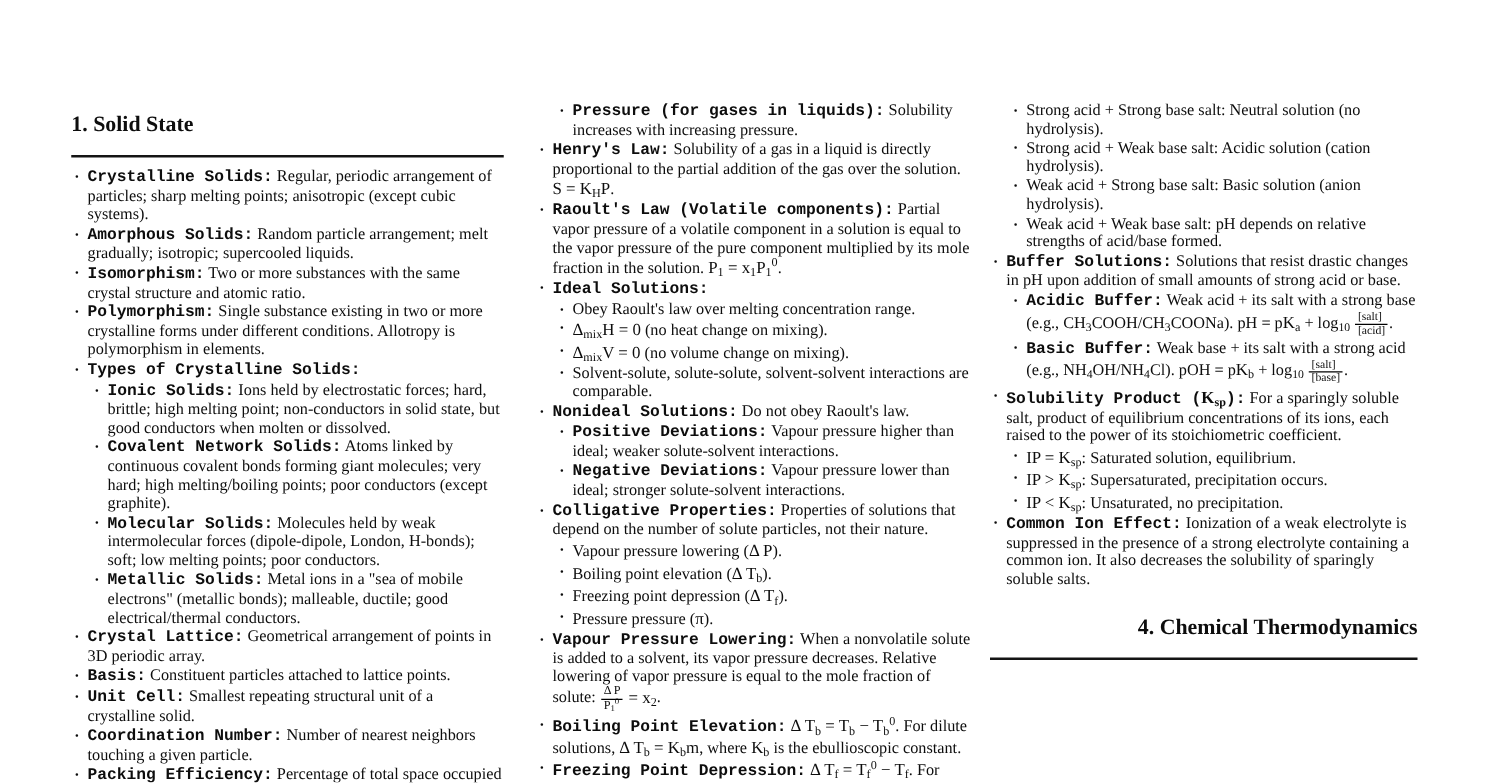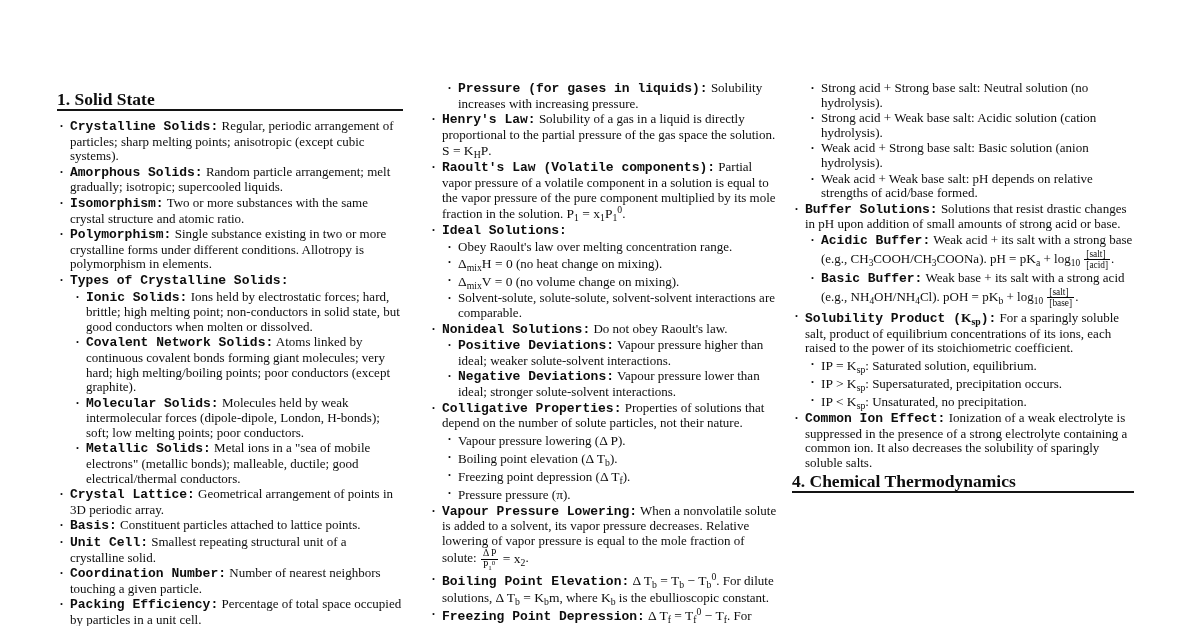--- a/index.html
+++ b/index.html
@@ -7,23 +7,23 @@
     width:1191px;height:626px;position:relative;overflow:hidden;
     background:#ffffff;color:#0d0d0d;
     font-family:"Liberation Serif",serif;
   }
   .col{position:absolute;}
   #col1{left:57px;top:90px;width:346px;}
   #col2{left:429px;top:81px;width:353px;}
   #col3{left:792px;top:81px;width:342px;}
   .sec{
     font-size:17.5px;line-height:19px;font-weight:700;
-    border-bottom:2px solid #141414;padding:0 0 0 0;margin:0 0 8px 0;
+    border-bottom:2px solid #141414;padding:0 0 15px 0;margin:0 0 8px 0;
   }
-  .sec.gap{margin-top:2px;}
+  .sec.gap{margin-top:22px;text-align:right;}
   .item{display:flex;margin:0 0 1px 0;font-size:13px;line-height:14.6px;}
   .lvl1{padding-left:3px;}
   .lvl2{padding-left:19px;}
   .bullet{flex:0 0 10px;font-size:8.5px;line-height:14.6px;color:#0d0d0d;}
   .content{flex:1;min-width:0;}
   .t{}
   .b{font-weight:700;font-family:Liberation Mono, monospace;}
   .m{font-size:13.5px;line-height:17px;font-family:"Liberation Serif",serif;}
   sub,sup{font-size:0.72em;line-height:0;}
   sub{vertical-align:-0.28em;}
@@ -109,21 +109,21 @@
       <span class="content"><span class="t">Face-Centered Cubic (fcc)/Hexagonal Close-Packed (hcp):</span></span>
     </div>
   </div>
 <div class="col" id="col2">
     <div class="item lvl2">
       <span class="bullet">•</span>
       <span class="content"><span class="t b">Pressure (for gases in liquids):</span><span class="t"> Solubility increases with increasing pressure.</span></span>
     </div>
     <div class="item lvl1">
       <span class="bullet">•</span>
-      <span class="content"><span class="t b">Henry's Law:</span><span class="t"> Solubility of a gas in a liquid is directly proportional to the partial pressure of the gas space the solution.</span><br><span class="m">S = K<sub>H</sub>P</span><span class="t">.</span></span>
+      <span class="content"><span class="t b">Henry's Law:</span><span class="t"> Solubility of a gas in a liquid is directly proportional to the partial addition of the gas over the solution.</span><br><span class="m">S = K<sub>H</sub>P</span><span class="t">.</span></span>
     </div>
     <div class="item lvl1">
       <span class="bullet">•</span>
       <span class="content"><span class="t b">Raoult's Law (Volatile components):</span><span class="t"> Partial vapor pressure of a volatile component in a solution is equal to the vapor pressure of the pure component multiplied by its mole fraction in the solution. </span><span class="m">P<sub>1</sub> = x<sub>1</sub>P<sub>1</sub><sup>0</sup></span><span class="t">.</span></span>
     </div>
     <div class="item lvl1">
       <span class="bullet">•</span>
       <span class="content"><span class="t b">Ideal Solutions:</span></span>
     </div>
     <div class="item lvl2">

